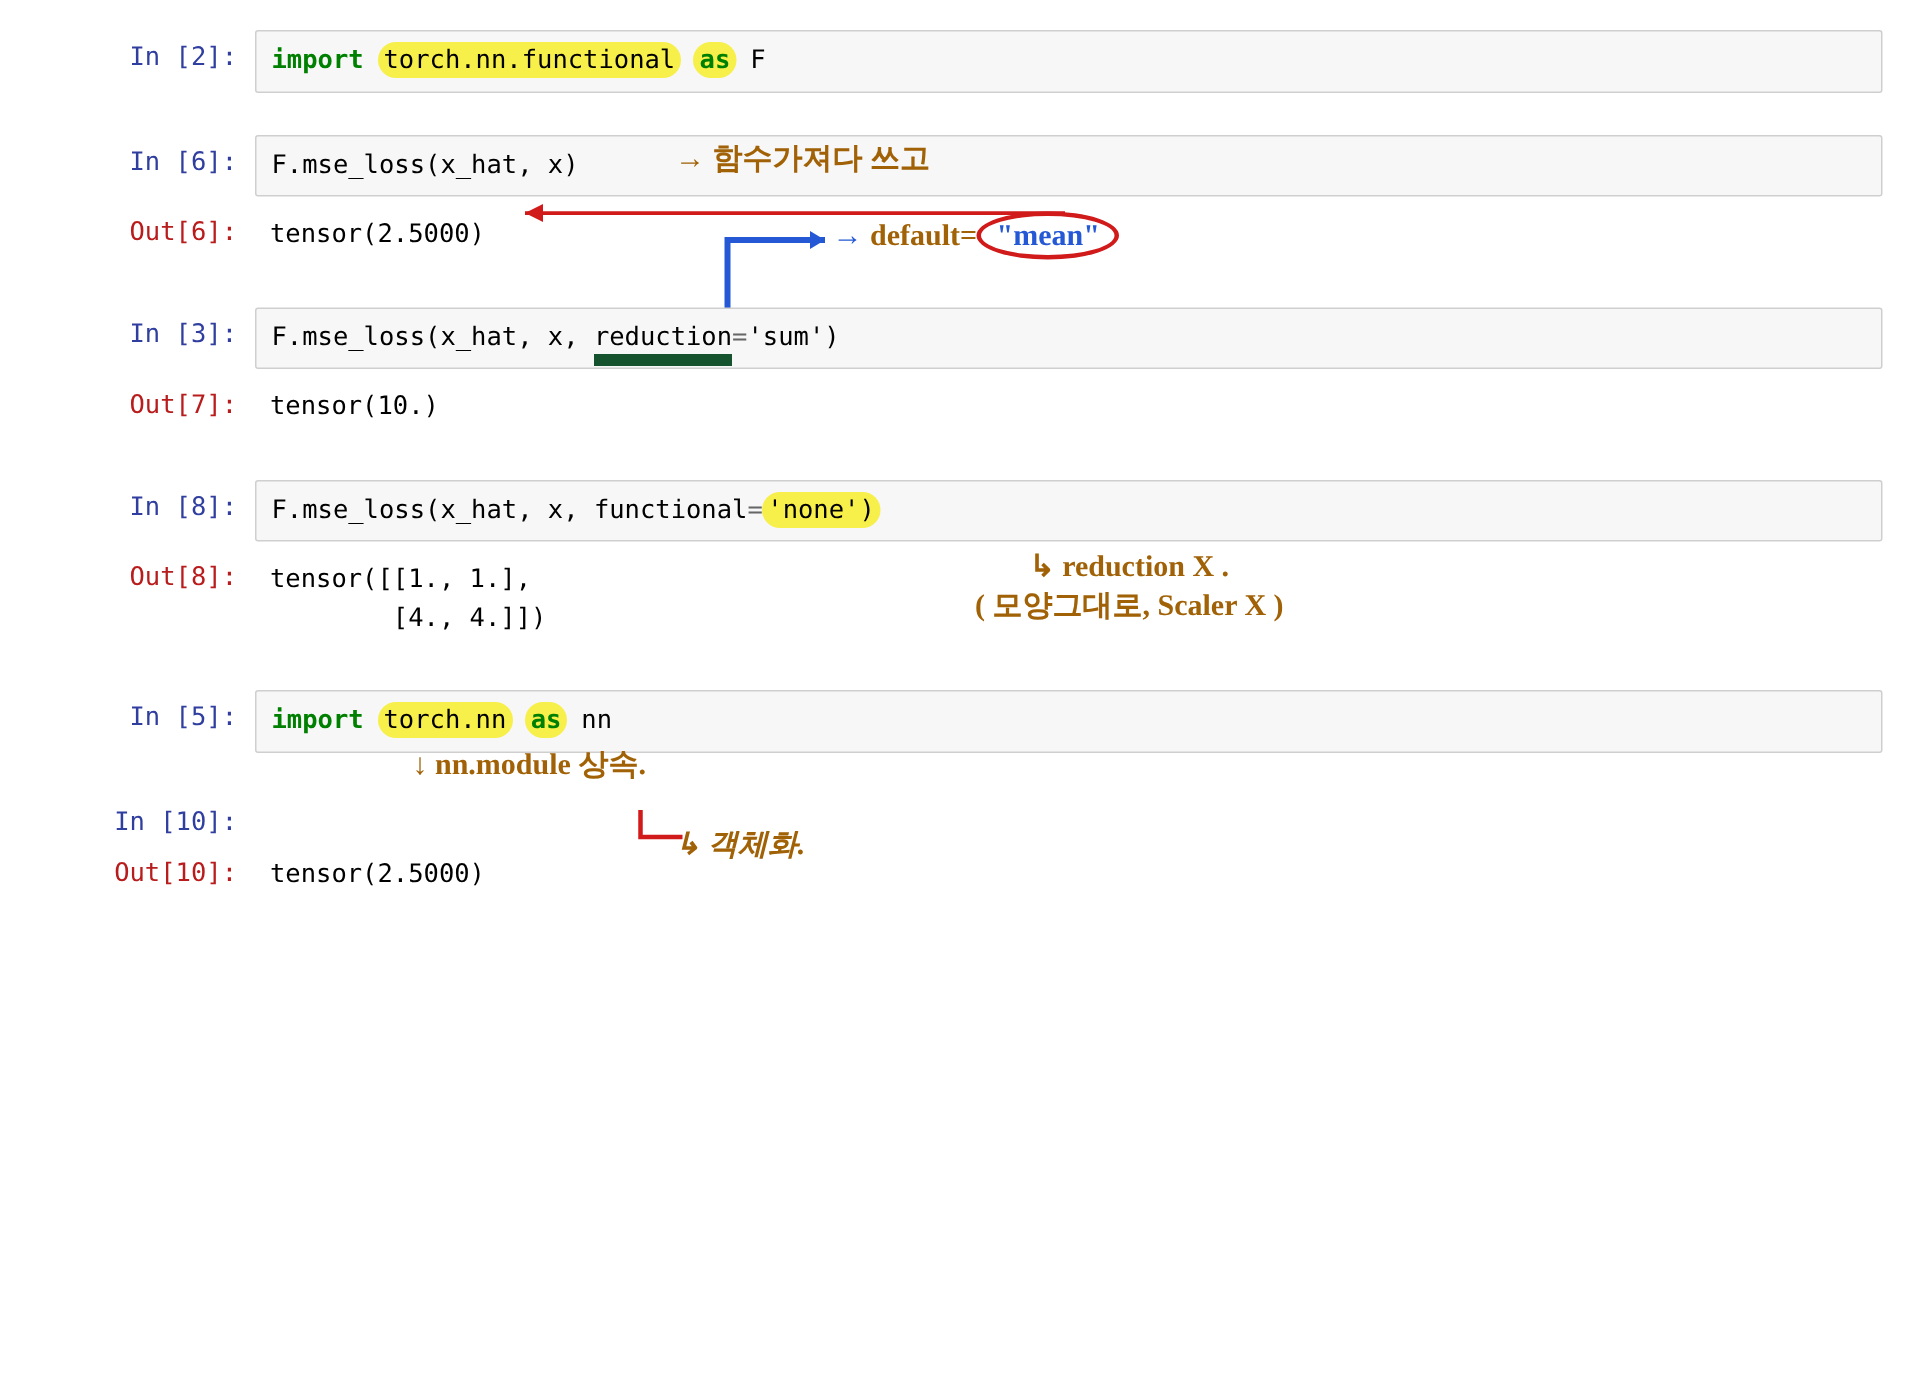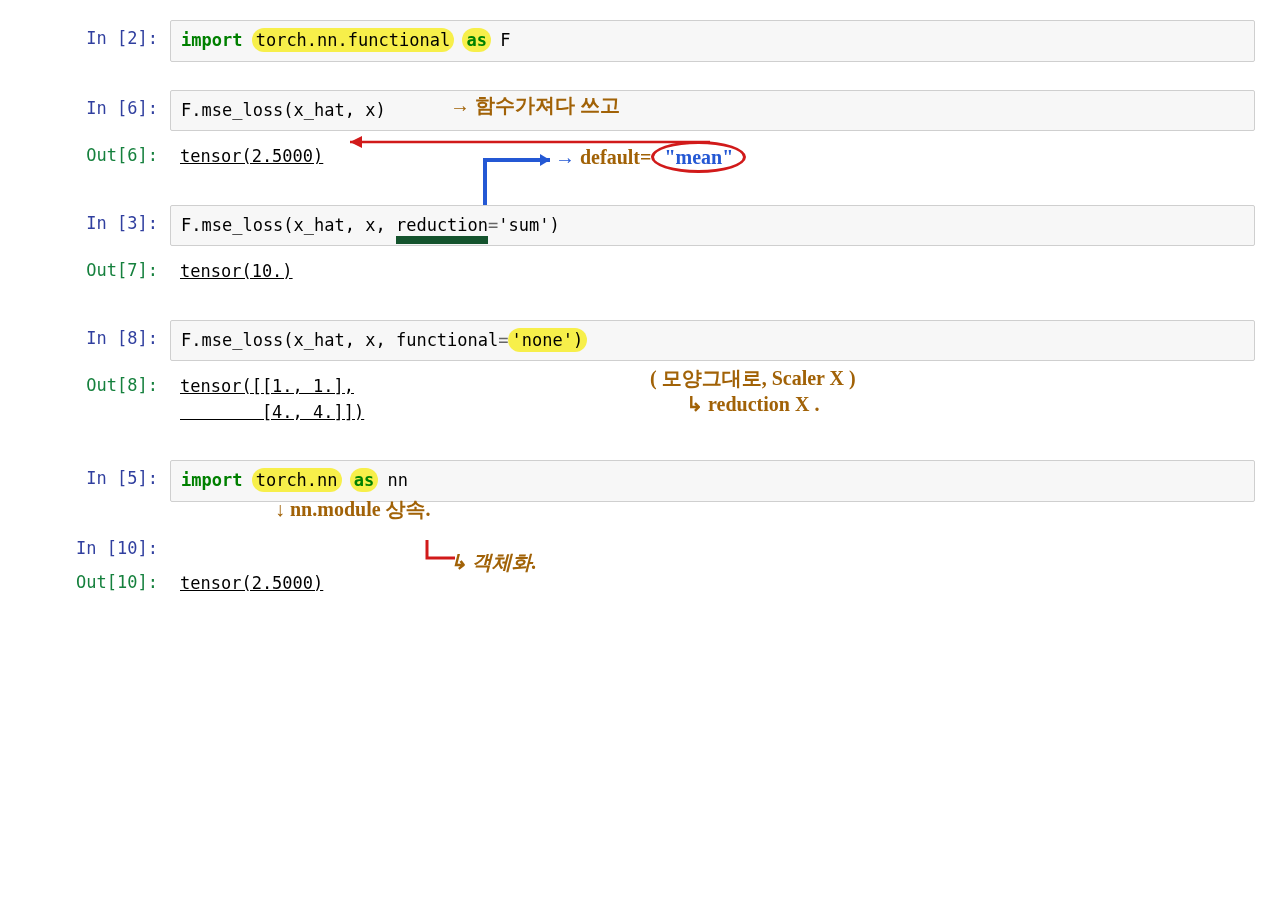--- a/index.html
+++ b/index.html
@@ -20,39 +20,38 @@
   .prompt {
     width: 150px;
     min-width: 150px;
     text-align: right;
     padding: 8px 12px 0 0;
     font-family: "Consolas", "Menlo", monospace;
     font-size: 17px;
     box-sizing: border-box;
   }
   .prompt.in { color: #303F9F; }
-  .prompt.out { color: #15803d; }
+  .prompt.out { color: #b91c1c; }
   .code-area {
     flex: 1;
     background: #f7f7f7;
     border: 1px solid #cfcfcf;
     border-radius: 2px;
     padding: 7px 10px;
     font-family: "Consolas", "Menlo", "DejaVu Sans Mono", monospace;
     line-height: 1.5;
     white-space: pre;
     position: relative;
   }
   .output-area {
     flex: 1;
     padding: 7px 10px;
     font-family: "Consolas", "Menlo", "DejaVu Sans Mono", monospace;
     line-height: 1.5;
     white-space: pre;
-    text-decoration: underline;
   }
   .tok-kw { color: #008000; font-weight: bold; }
   .tok-str { color: #000000; }
   .tok-op { color: #666; }
   .tok-mod { color: #000; }
   .hl {
     background: #f7ef4a;
     border-radius: 12px;
     padding: 2px 4px;
     margin: -2px -1px;
@@ -133,22 +132,22 @@
       <div class="prompt in">In [8]:</div>
       <div class="code-area"><span>F.mse_loss(x_hat, x, functional</span><span class="tok-op">=</span><span class="hl"><span class="tok-str">'none'</span><span>)</span></span></div>
     </div>
     <div class="cell">
       <div class="prompt out">Out[8]:</div>
       <div class="output-area">tensor([[1., 1.],
         [4., 4.]])</div>
     </div>
 
     <div class="annotation ann-red" style="left:630px; top:45px; line-height:1.3;">
+      <div>↳ reduction X .</div>
       <div>( 모양그대로, Scaler X )</div>
-      <div>↳ reduction X .</div>
     </div>
   </div>
 
   <div class="group" style="position:relative;">
     <div class="cell">
       <div class="prompt in">In [5]:</div>
       <div class="code-area"><span class="tok-kw">import</span> <span class="hl"><span class="tok-mod">torch.nn</span></span> <span class="hl"><span class="tok-kw">as</span></span> <span class="tok-mod">nn</span></div>
     </div>
 
     <div class="annotation ann-red" style="left:255px; top:36px;">↓ nn.module 상속.</div>

